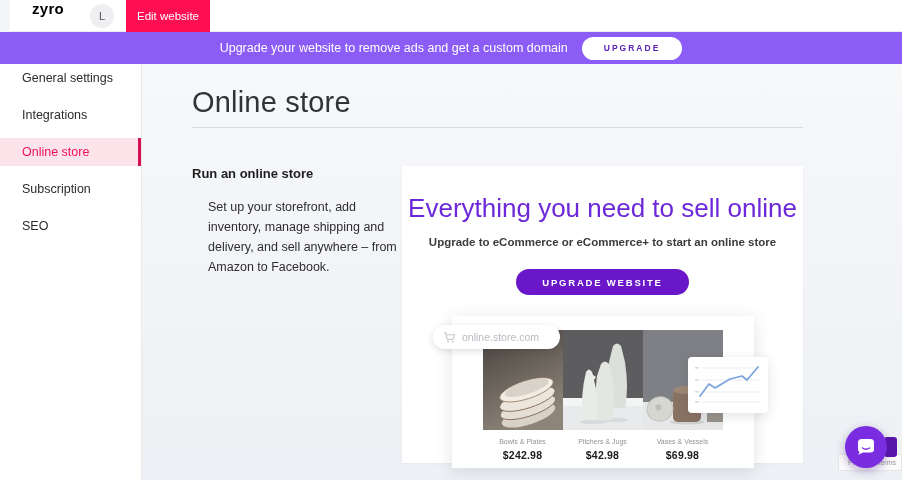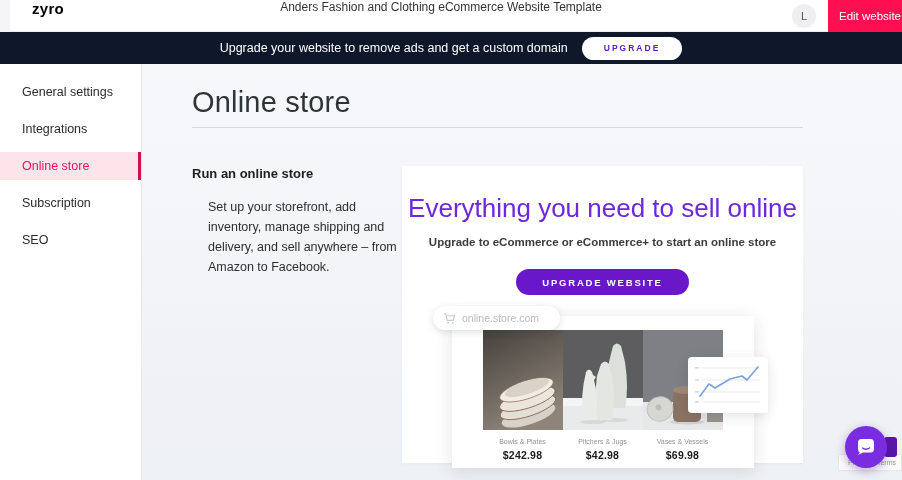--- a/index.html
+++ b/index.html
@@ -11,29 +11,29 @@
     display:flex;align-items:flex-start;border-bottom:1px solid #ededed;z-index:4;}
   .logo{flex:none;width:80px;padding-left:22px;font-weight:bold;font-size:15px;color:#000;
     letter-spacing:.3px;cursor:pointer;}
   .topbar-title{flex:1;text-align:center;font-size:12px;color:#333;}
   .topbar-right{flex:none;display:flex;align-items:center;height:32px;}
   .avatar{width:24px;height:24px;border-radius:50%;background:#efeff2;color:#555;
     font-size:11px;display:flex;align-items:center;justify-content:center;margin-right:12px;cursor:pointer;}
   .edit-btn{width:84px;height:32px;border:none;background:#ff0e52;color:#fff;font-size:11.5px;cursor:pointer;}
 
   
-  .banner{position:absolute;top:32px;left:0;width:902px;height:32px;background:#0f172a;
+  .banner{position:absolute;top:32px;left:0;width:902px;height:32px;background:#8b5cf6;
     display:flex;align-items:center;justify-content:center;gap:14px;z-index:4;}
   .banner-text{color:#fff;font-size:12.5px;}
   .banner-btn{background:#fff;color:#5d21b8;border:none;border-radius:13px;height:23px;
     padding:0 22px;font-size:8.5px;font-weight:bold;letter-spacing:2px;cursor:pointer;}
 
   
   .sidebar{position:absolute;top:64px;left:0;width:142px;height:416px;background:#fff;
-    border-right:1px solid #e9e9e9;padding-top:14px;z-index:2;}
+    border-right:1px solid #e9e9e9;padding-top:0;z-index:2;}
   .side-item{height:28px;line-height:28px;padding-left:22px;margin-bottom:9px;font-size:12.5px;
     color:#2b2b2b;cursor:pointer;white-space:nowrap;}
   .side-item.active{background:#fce4ea;color:#ec1261;border-right:3px solid #d60e52;}
 
   
   .main{position:absolute;top:64px;left:142px;width:760px;height:416px;
     background:linear-gradient(#f7f8fa,#edf0f4);padding:0 0 0 50px;}
   .page-title{margin:20px 0 0 0;font-size:29px;font-weight:400;color:#2f3439;letter-spacing:.2px;line-height:36px;}
   .rule{border:none;border-top:1px solid #d9dadc;width:611px;margin:7px 0 0 0;}
   .columns{display:flex;margin-top:38px;}
@@ -51,21 +51,21 @@
 
   
   .store-card{position:relative;width:302px;margin:21px auto 0;background:#fff;height:152px;
     box-shadow:0 3px 16px rgba(30,40,50,.13);display:flex;justify-content:center;padding-top:14px;}
   .product{width:80px;text-align:center;}
   .product svg{display:block;width:80px;height:100px;}
   .product-name{margin-top:8px;font-size:7px;color:#949494;}
   .product-price{margin-top:4px;font-size:10.5px;color:#1c1c1c;font-weight:bold;letter-spacing:.2px;}
 
   
-  .url-pill{position:absolute;left:433px;top:306px;height:24px;padding:0 21px 0 10px;background:#fff;
+  .url-pill{position:absolute;left:433px;top:325px;height:24px;padding:0 21px 0 10px;background:#fff;
     border-radius:12px;box-shadow:0 2px 7px rgba(30,40,50,.15);display:flex;align-items:center;gap:6px;z-index:3;}
   .url-pill span{font-size:10.5px;color:#b7bbc1;}
 
   .chart-card{position:absolute;left:688px;top:357px;width:80px;height:56px;background:#fff;border-radius:4px;
     box-shadow:0 3px 12px rgba(30,40,50,.13);z-index:3;}
 
   
   .recaptcha-badge{position:absolute;left:838px;top:454px;width:64px;height:17px;background:#fbfbfb;
     border:1px solid #e6e6e6;display:flex;align-items:center;justify-content:flex-end;
     padding-right:5px;font-size:7px;color:#9a9a9a;z-index:5;}
@@ -74,21 +74,20 @@
     border:none;display:flex;align-items:center;justify-content:center;cursor:pointer;z-index:7;
     box-shadow:0 3px 10px rgba(60,20,120,.35);}
 </style>
 </head>
 <body>
 
 <div class="screen">
 
   <header class="topbar">
     <div class="logo">zyro</div>
-    <div class="topbar-title">Anders Fashion and Clothing eCommerce Website Template</div>
     <div class="topbar-right">
       <div class="avatar">L</div>
       <button class="edit-btn">Edit website</button>
     </div>
   </header>
 
   <div class="banner">
     <span class="banner-text">Upgrade your website to remove ads and get a custom domain</span>
     <button class="banner-btn">UPGRADE</button>
   </div>

